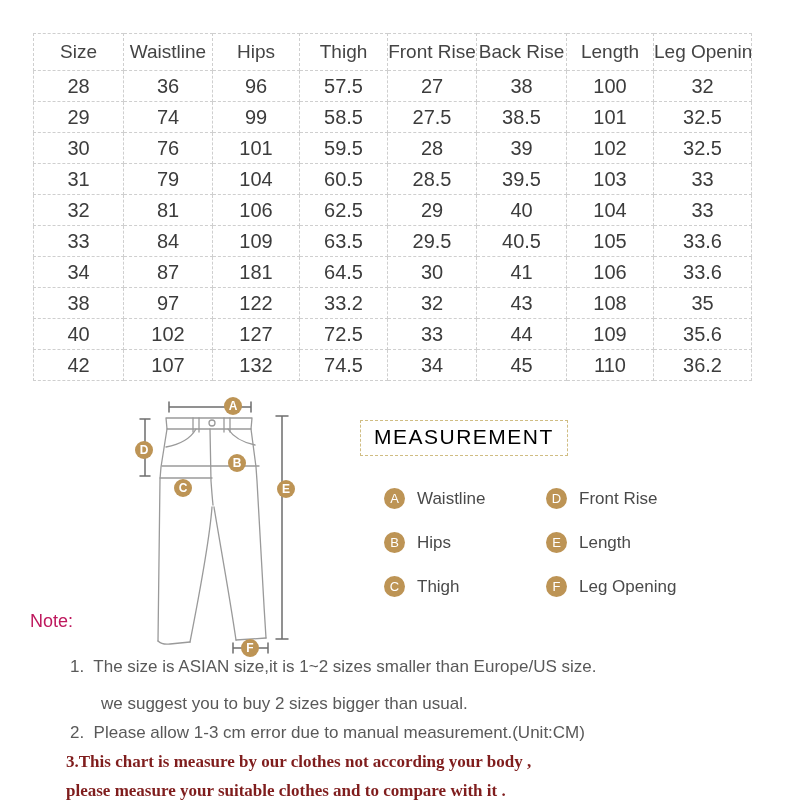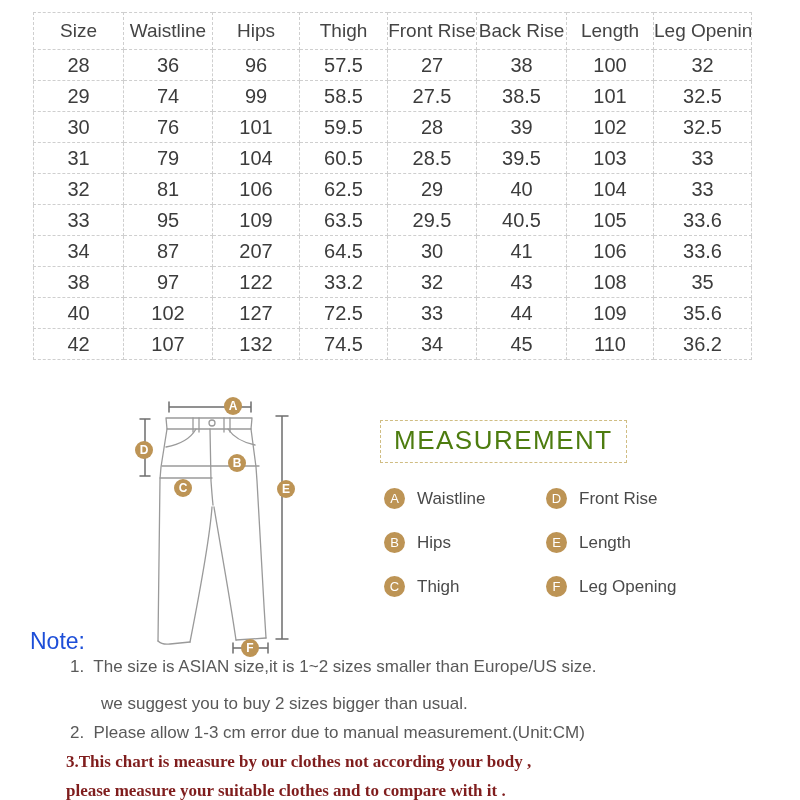--- a/index.html
+++ b/index.html
@@ -12,20 +12,21 @@
     font-family: "Liberation Sans", sans-serif;
     color: #3c3c3c;
   }
 
   
   .table-wrap { position: absolute; left: 33px; top: 12px; }
   table.size-chart {
     border-collapse: collapse;
     table-layout: fixed;
     width: 718px;
+    margin-top: 21px;
   }
   table.size-chart th, table.size-chart td {
     border: 1px dashed #cfcfcf;
     text-align: center;
     vertical-align: middle;
     font-weight: normal;
     color: #3c3c3c;
     font-size: 20px;
     padding: 0;
     overflow: hidden;
@@ -33,48 +34,48 @@
   }
   table.size-chart th { height: 36px; font-size: 19px; color: #444; }
   table.size-chart td { height: 30px; }
 
   
   .diagram { position: absolute; left: 118px; top: 393px; width: 185px; height: 270px; }
   .diagram svg { display: block; }
 
   
   .measure-title {
-    position: absolute; left: 380px; top: 420px;
+    position: absolute; left: 360px; top: 420px;
     border: 1px dashed #d0bd83;
     padding: 4px 13px 6px 13px;
-    font-size: 26px;
+    font-size: 21px;
     letter-spacing: 1.5px;
-    color: #4d7c0f;
+    color: #000000;
   }
   .legend {
     position: absolute; left: 384px; top: 487px;
     display: grid;
     grid-auto-flow: column;
     grid-template-rows: repeat(3, 23px);
     grid-template-columns: 162px auto;
     row-gap: 21px;
   }
   .legend-item { display: flex; align-items: center; }
   .legend-badge {
     width: 21px; height: 21px; border-radius: 50%;
     background: #bd9455; color: #ffffff;
     font-size: 13px; line-height: 21px; text-align: center;
     flex: 0 0 21px;
   }
   .legend-label { margin-left: 12px; font-size: 17px; color: #4a4a4a; }
 
   
   .note-label {
-    position: absolute; left: 30px; top: 628px;
-    font-size: 23px; color: #1d4ed8;
+    position: absolute; left: 30px; top: 611px;
+    font-size: 18px; color: #be185d;
   }
   .notes {
     position: absolute; left: 70px; top: 652px; width: 700px;
     font-size: 17px; color: #595959; line-height: 29px;
     white-space: pre-wrap;
   }
   .note-line.sans { font-family: "Liberation Sans", sans-serif; }
   .note-line.indent { padding-left: 31px; margin-top: 8px; }
   .note-line.serif {
     font-family: "Liberation Serif", serif;
@@ -158,32 +159,32 @@
             <td>81</td>
             <td>106</td>
             <td>62.5</td>
             <td>29</td>
             <td>40</td>
             <td>104</td>
             <td>33</td>
           </tr>
           <tr>
             <td>33</td>
-            <td>95</td>
+            <td>84</td>
             <td>109</td>
             <td>63.5</td>
             <td>29.5</td>
             <td>40.5</td>
             <td>105</td>
             <td>33.6</td>
           </tr>
           <tr>
             <td>34</td>
             <td>87</td>
-            <td>207</td>
+            <td>181</td>
             <td>64.5</td>
             <td>30</td>
             <td>41</td>
             <td>106</td>
             <td>33.6</td>
           </tr>
           <tr>
             <td>38</td>
             <td>97</td>
             <td>122</td>

